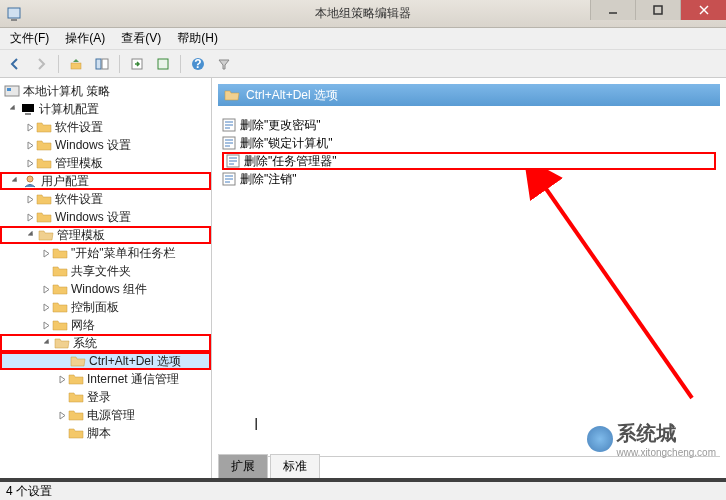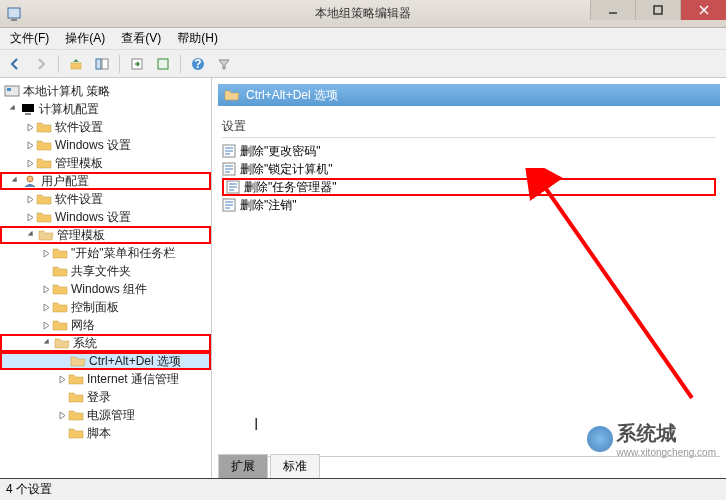--- a/index.html
+++ b/index.html
@@ -39,21 +39,21 @@
 .rightcol { flex: 1; padding: 4px; }
 .colhdr { font-size: 12px; color: #333; padding: 2px 0; }
 .setting-row { display: flex; align-items: center; height: 18px; gap: 4px; cursor: pointer; }
 .setting-row .sicon { width: 14px; height: 14px; }
 .setting-row.boxed { border: 2px solid #ff0000; padding: 0 2px; }
 
 .tabs { height: 22px; border-top: 1px solid #ccc; display: flex; align-items: flex-end; margin: 0 6px; }
 .tab { padding: 3px 12px; border: 1px solid #ccc; border-bottom: none; background: #f4f4f4; margin-right: 2px; cursor: pointer; font-size: 12px; }
 .tab.active { background: #a3a3a3; }
 
-.statusbar { height: 22px; border-top: 1px solid #404040; display: flex; align-items: center; padding: 0 6px; background: #f0f0f0; }
+.statusbar { height: 22px; border-top: 4px solid #404040; display: flex; align-items: center; padding: 0 6px; background: #f0f0f0; }
 
 .watermark { position: absolute; right: 10px; bottom: 42px; display: flex; align-items: center; gap: 4px; opacity: 0.85; }
 .watermark .wicon { width: 26px; height: 26px; border-radius: 50%; background: radial-gradient(#6ab0e8, #2a6db0); }
 .watermark .wtext { font-size: 20px; font-weight: bold; color: #333; }
 .watermark .wsub { font-size: 10px; color: #888; }
 
 .arrow-overlay { position: absolute; pointer-events: none; }
 
 .folder-icon { fill: #f4c869; stroke: #c9983a; stroke-width: 0.5; }
 .folder-icon.open { fill: #f0d090; }
@@ -372,21 +372,20 @@
 
   <div class="rightpane">
     <div class="header">
       <svg class="hicon" viewBox="0 0 16 14">
           <path class="folder-icon open" d="M1 3 L6 3 L7 5 L15 5 L14 12 L1 12 Z"></path>
         </svg>
       <span>Ctrl+Alt+Del 选项</span>
     </div>
     <div class="body">
       <div class="rightcol">
-        <div class="colhdr" style="border-bottom:1px solid #ddd;margin-bottom:4px">设置</div>
         <div class="setting-row">
           <svg class="sicon setting-icon" viewBox="0 0 14 14">
               <rect x="1" y="1" width="12" height="12"></rect>
               <line x1="3" y1="4" x2="11" y2="4"></line>
               <line x1="3" y1="7" x2="11" y2="7"></line>
               <line x1="3" y1="10" x2="8" y2="10"></line>
             </svg>
           <span>删除"更改密码"</span>
         </div>
         <div class="setting-row">

